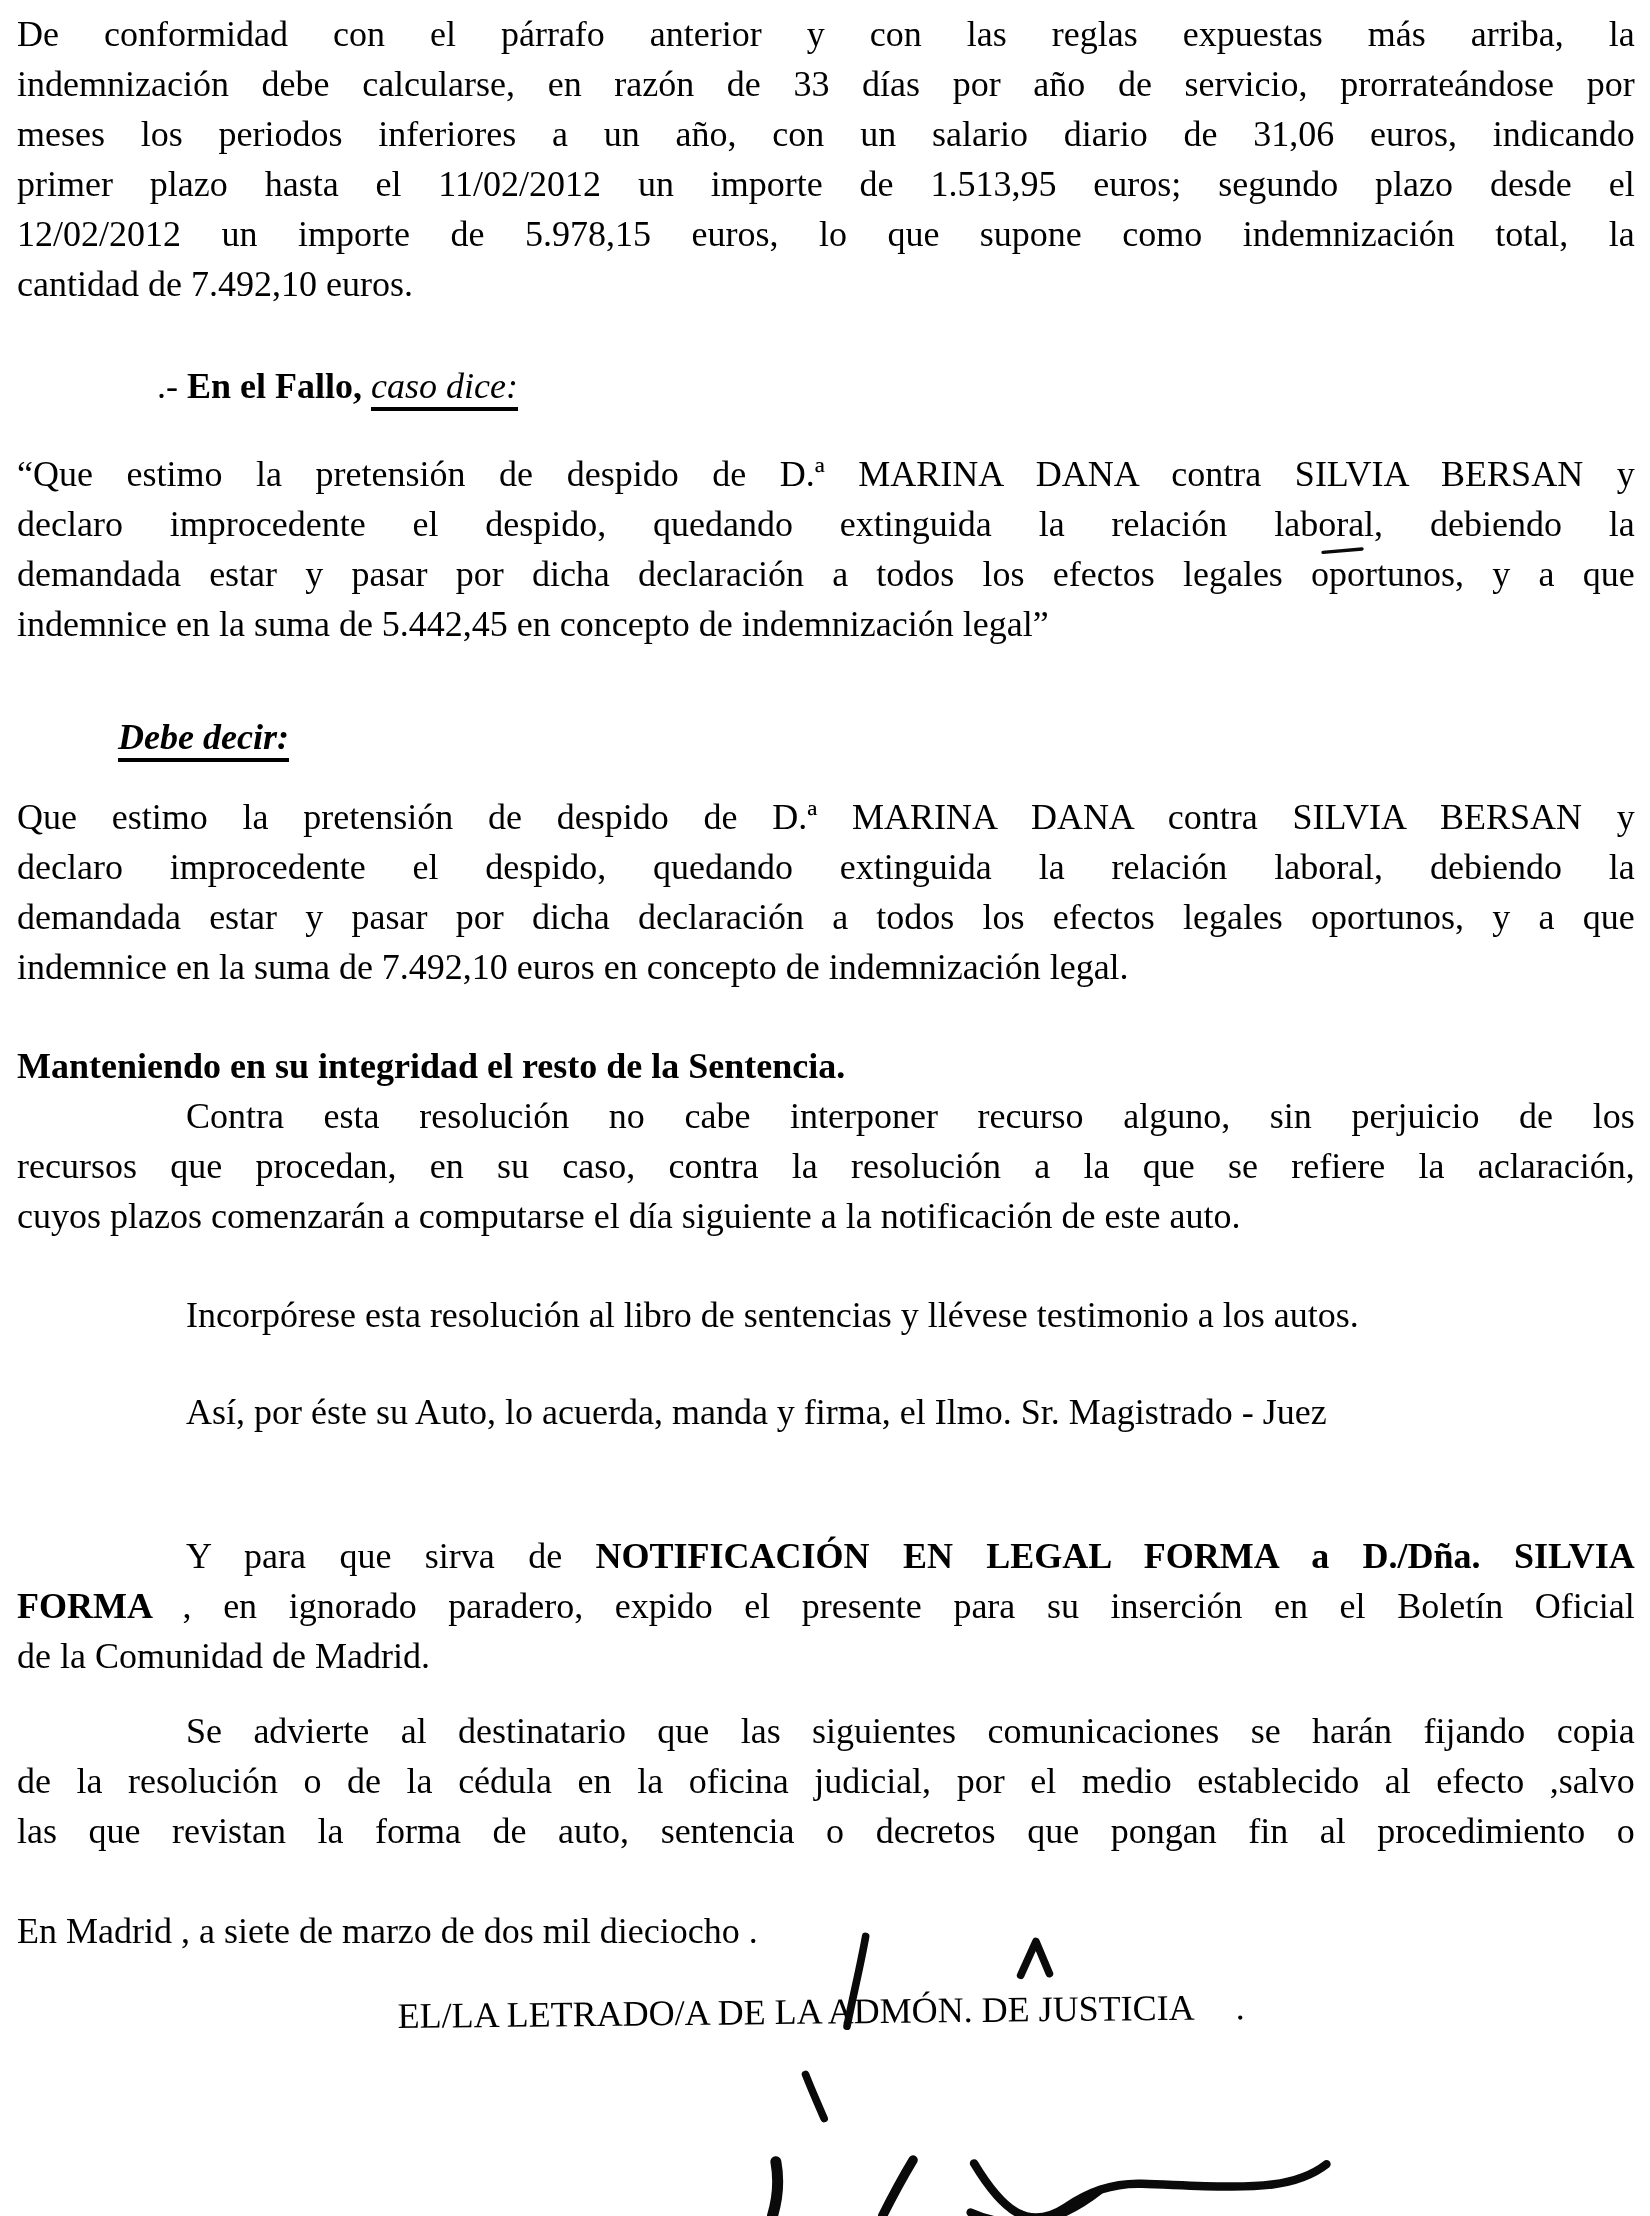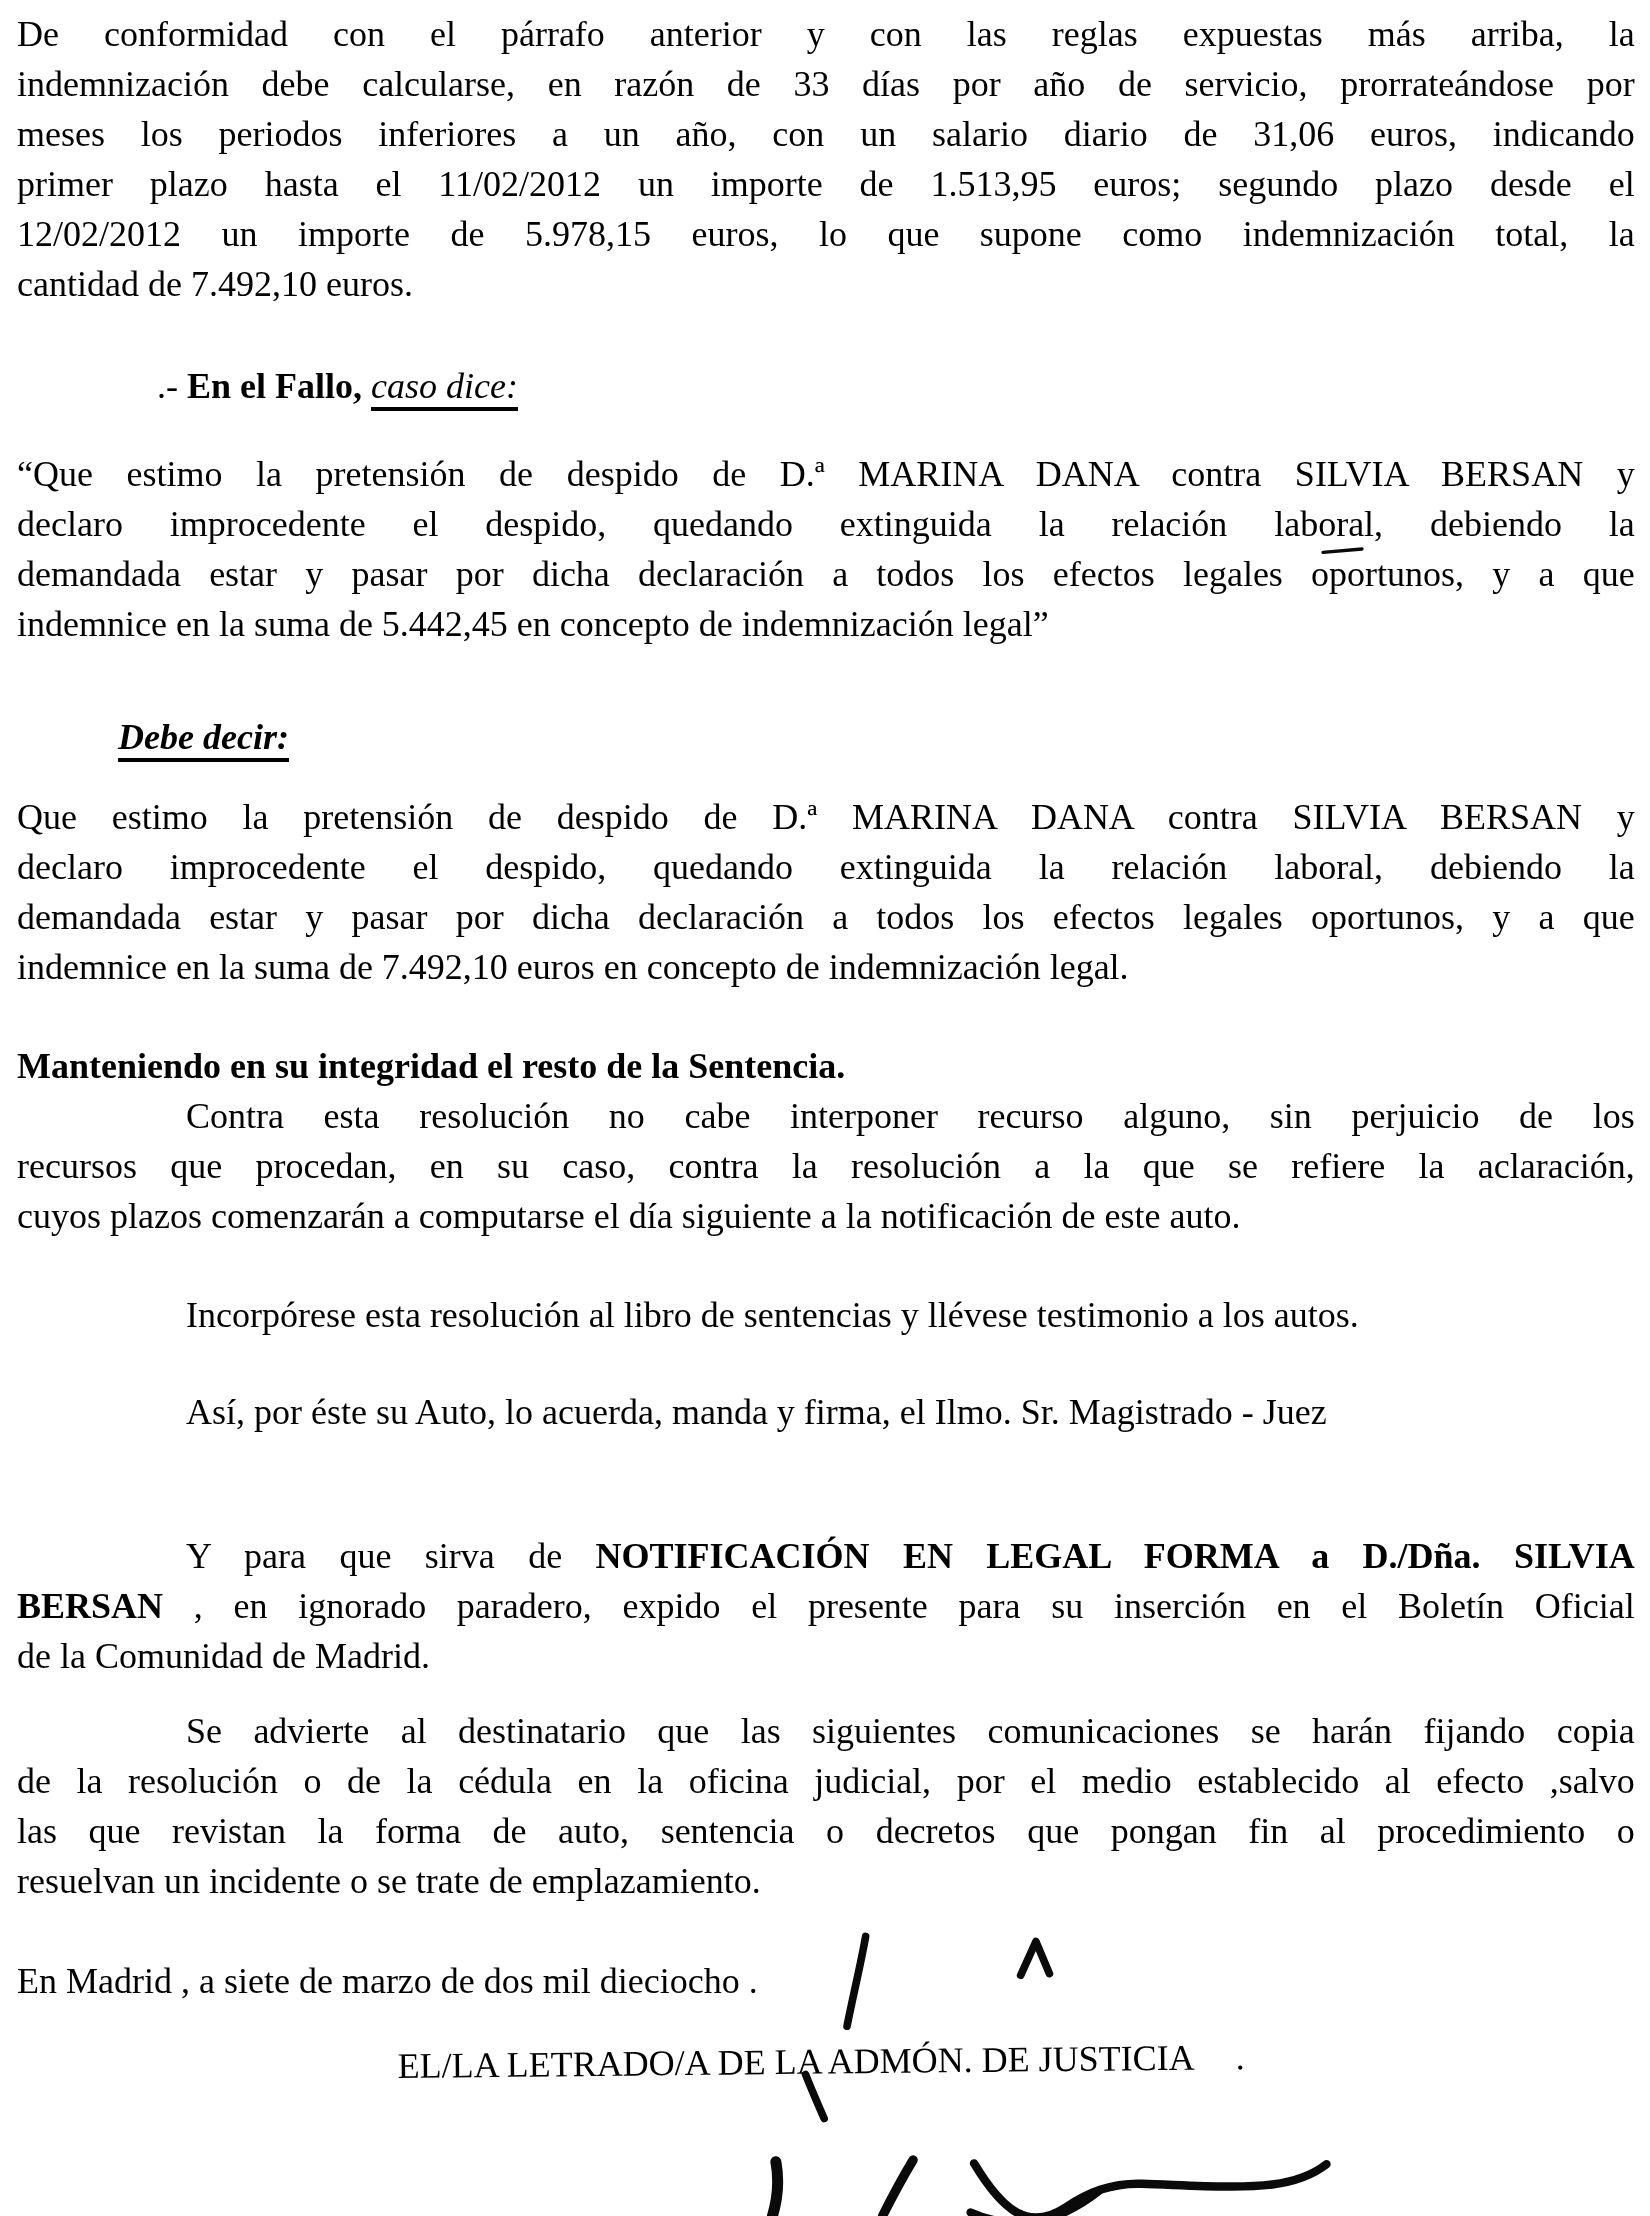--- a/index.html
+++ b/index.html
@@ -89,30 +89,29 @@
 
   <div id="incorporese" class="line ind">Incorpórese esta resolución al libro de sentencias y llévese testimonio a los autos.</div>
 
   <div id="asi" class="line ind">Así, por éste su Auto, lo acuerda, manda y firma, el Ilmo. Sr. Magistrado - Juez</div>
 
   <div id="notif">
     <div class="line j ind">
       <span>Y para que sirva de </span><span class="b">NOTIFICACIÓN EN LEGAL FORMA  a D./Dña. SILVIA</span>
     </div>
     <div class="line j">
-      <span class="b">BERSAN </span><span> , en ignorado paradero, expido el presente para su inserción en el Boletín Oficial</span>
+      <span class="b">FORMA </span><span> , en ignorado paradero, expido el presente para su inserción en el Boletín Oficial</span>
     </div>
     <div class="line">de la Comunidad de Madrid.</div>
   </div>
 
   <div id="advierte">
     <div class="line j ind">Se advierte al destinatario que las siguientes comunicaciones se harán fijando copia</div>
     <div class="line j">de la resolución o de la cédula en la oficina judicial, por el medio establecido al efecto ,salvo</div>
     <div class="line j">las que revistan la forma de auto, sentencia o decretos que pongan fin al procedimiento o</div>
-    <div class="line">resuelvan un incidente o se trate de emplazamiento.</div>
   </div>
 
   <div id="madrid" class="line">En Madrid , a siete de marzo de dos mil dieciocho .</div>
 
   <div id="firma">
     <span>EL/LA LETRADO/A DE LA ADMÓN. DE JUSTICIA</span><span class="period-gap">.</span>
   </div>
 
 </div>
 

